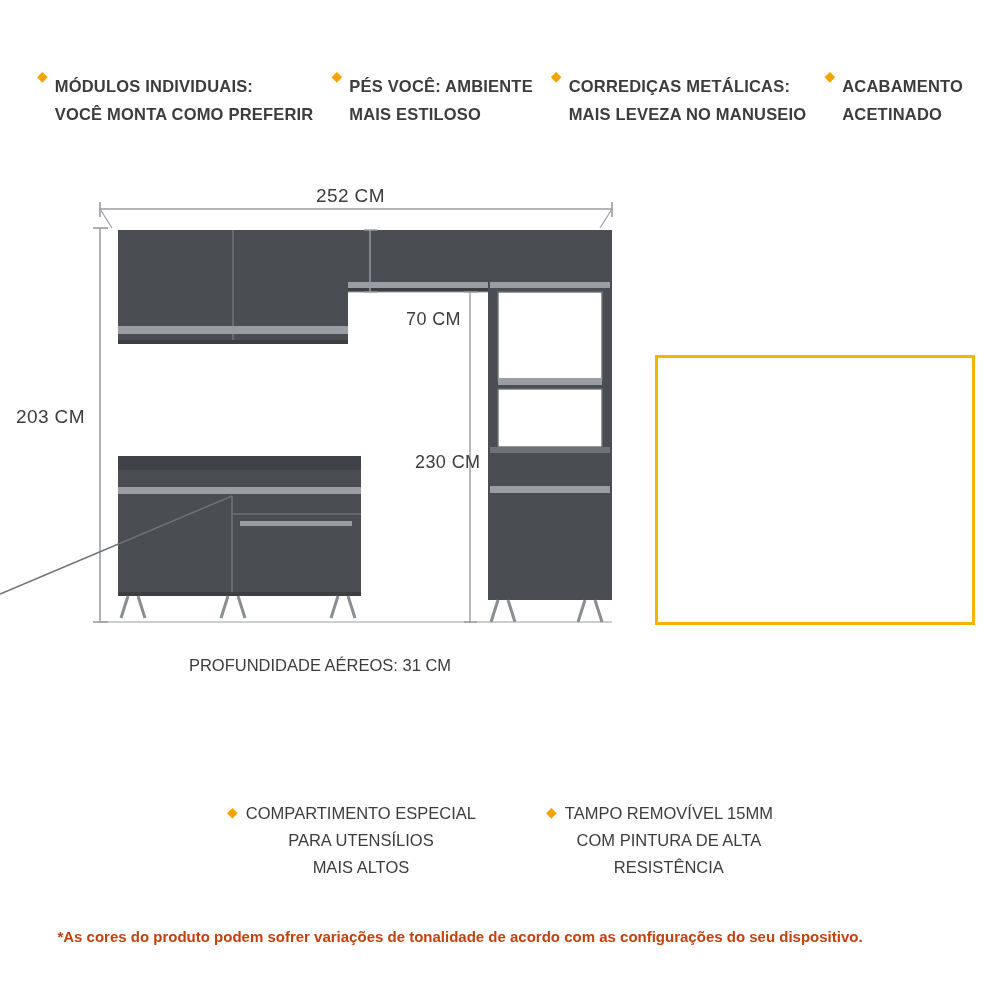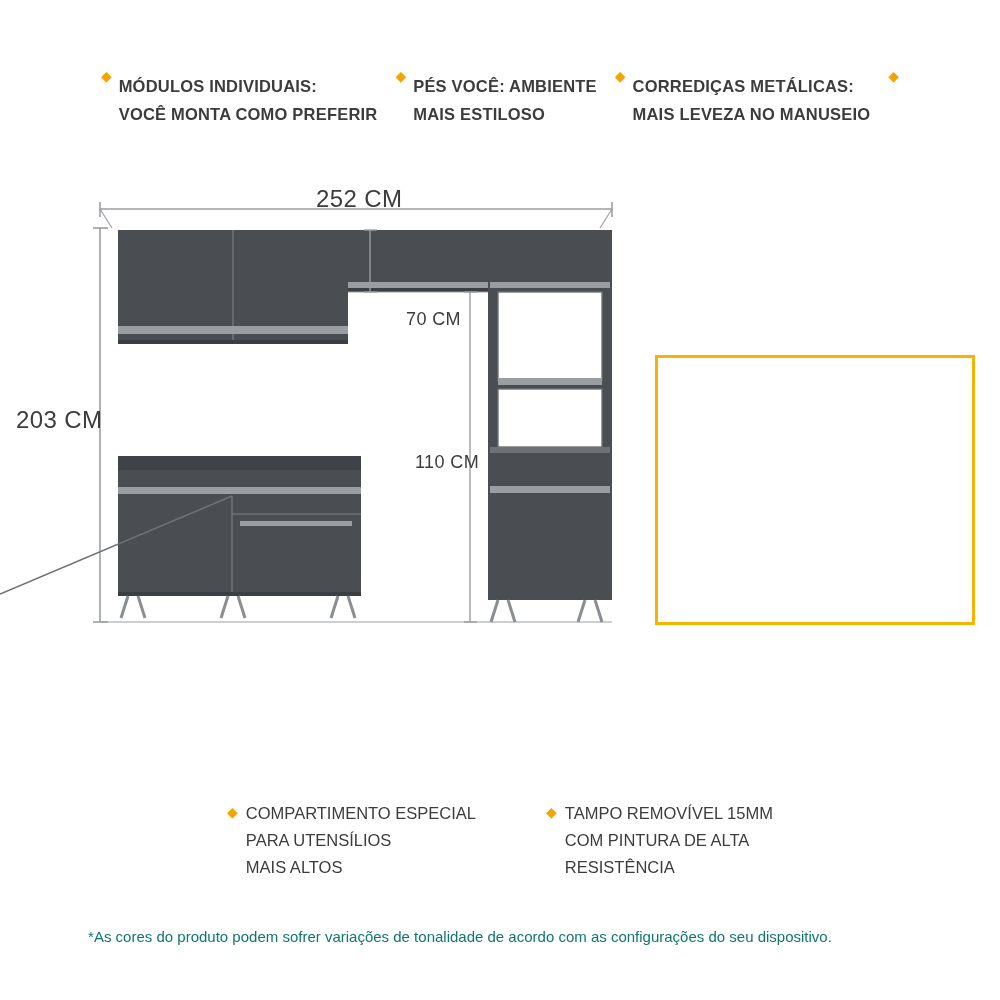--- a/index.html
+++ b/index.html
@@ -45,21 +45,21 @@
     white-space: pre-line;
     margin-top: 8px;
   }
 
   
   .drawing { position: absolute; top: 0; left: 0; width: 1000px; height: 1000px; }
 
   
   .dim {
     position: absolute;
-    font-size: 24px;
+    font-size: 19px;
     color: #3c3c3c;
     letter-spacing: .4px;
     white-space: nowrap;
   }
   .dim-small { font-size: 18px; margin-left: 20px; }
 
   
   .depths {
     position: absolute;
     top: 653px; left: 0; width: 640px;
@@ -79,31 +79,32 @@
   }
   .bf {
     display: flex;
     align-items: flex-start;
     gap: 8px;
   }
   .bf .txt {
     font-size: 16.5px;
     line-height: 27px;
     color: #3c3c3c;
-    text-align: left;
+    text-align: center;
     white-space: pre-line;
   }
 
   
   .disclaimer {
     position: absolute;
     top: 928px; left: 0; width: 920px;
     text-align: center;
     font-size: 15px;
-    color: #0f766e;
+    color: #c2410c;
+    font-weight: bold;
   }
 
   
   .inset {
     position: absolute;
     left: 655px; top: 355px;
     width: 320px; height: 270px;
     border: 3px solid #f5b400;
     background: #ffffff;
   }
@@ -122,20 +123,22 @@
     <span class="feature-text">PÉS VOCÊ: AMBIENTE
 MAIS ESTILOSO</span>
   </div>
   <div class="feature">
     <span class="diamond">◆</span>
     <span class="feature-text">CORREDIÇAS METÁLICAS:
 MAIS LEVEZA NO MANUSEIO</span>
   </div>
   <div class="feature">
     <span class="diamond">◆</span>
+    <span class="feature-text">ACABAMENTO
+ACETINADO</span>
   </div>
 </div>
 
 <svg class="drawing" viewBox="0 0 1000 1000" xmlns="http://www.w3.org/2000/svg">
   <defs>
     <g id="retro-foot">
       <line x1="0" y1="0" x2="-7" y2="22" stroke="#8a8d92" stroke-width="3"></line>
       <line x1="10" y1="0" x2="17" y2="22" stroke="#8a8d92" stroke-width="3"></line>
     </g>
   </defs>
@@ -313,23 +316,24 @@
         <use href="#retro-foot"></use>
       </g>
   </g>
 </svg>
 
 <div class="inset"></div>
 
 <div class="dim" style="left:316px; top:185px;">252 CM</div>
 <div class="dim" style="left:16px; top:406px;">203 CM</div>
 <div class="dim dim-small" style="left:386px; top:309px;">70 CM</div>
-<div class="dim dim-small" style="left:395px; top:452px;">110 CM</div>
+<div class="dim dim-small" style="left:395px; top:452px;">230 CM</div>
 
 <div class="depths">
+  <div>PROFUNDIDADE AÉREOS: 31 CM</div>
 </div>
 
 <div class="bottom-features">
   <div class="bf">
     <span class="diamond">◆</span>
     <span class="txt">COMPARTIMENTO ESPECIAL
 PARA UTENSÍLIOS
 MAIS ALTOS</span>
   </div>
   <div class="bf">

